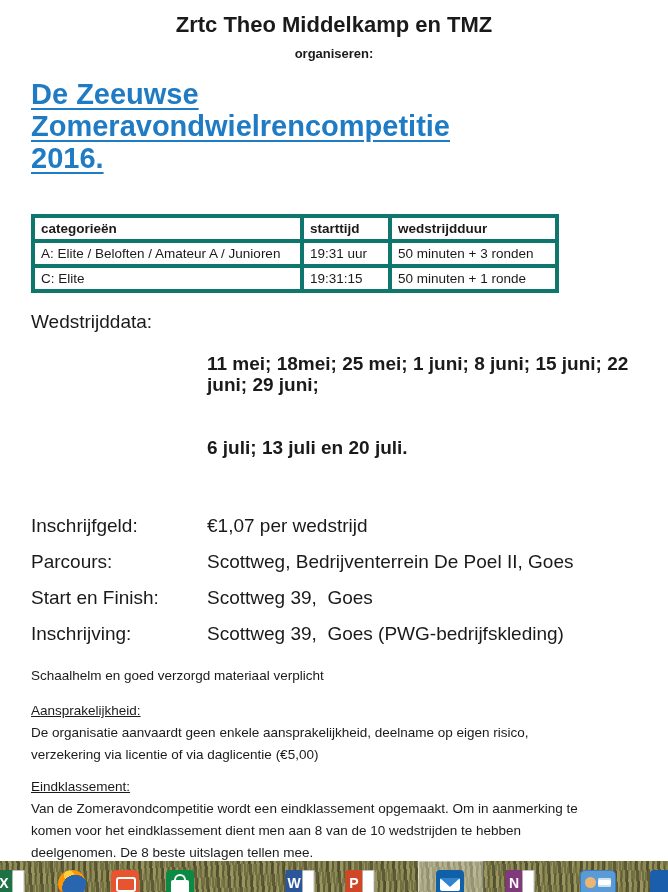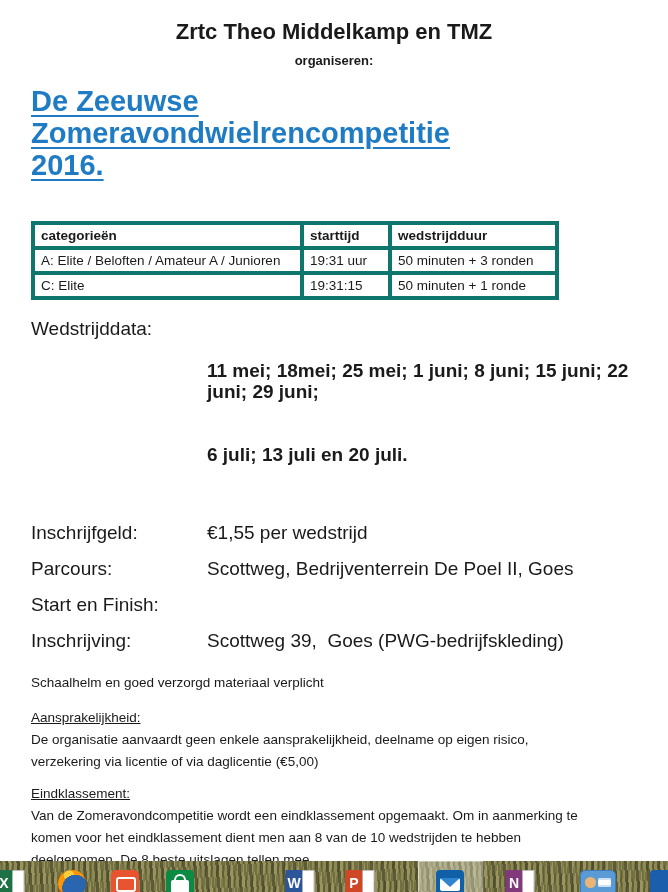--- a/index.html
+++ b/index.html
@@ -3,21 +3,21 @@
 <meta charset="utf-8">
 <style>
   html,body{margin:0;padding:0;}
   body{
     width:668px;height:892px;position:relative;overflow:hidden;
     background:#ffffff;color:#1a1a1a;
     font-family:"Liberation Sans", sans-serif;
   }
   
   .doc{position:absolute;left:0;top:0;right:0;bottom:31px;background:#fff;overflow:hidden;}
-  .doc-inner{padding:19px 31px 0 31px;}
+  .doc-inner{padding:12px 31px 0 31px;}
   .h1{font-size:22px;font-weight:bold;text-align:center;line-height:26px;}
   .sub{font-size:13px;font-weight:bold;text-align:center;margin-top:8px;line-height:15px;}
   .main-title{
     margin-top:18px;text-align:left;font-weight:bold;font-size:29px;line-height:31px;
     text-decoration:underline;text-underline-offset:4px;
   }
   .main-title div{margin-bottom:1px;}
   
   table.sched{border-collapse:collapse;margin-top:40px;table-layout:fixed;width:524px;}
   table.sched td,table.sched th{
@@ -136,28 +136,29 @@
     <div class="info">
       <div class="irow">
         <div class="lbl">Wedstrijddata:</div>
         <div class="val bold">
           <div>11 mei; 18mei; 25 mei; 1 juni; 8 juni; 15 juni; 22 juni; 29 juni;</div>
           <div>6 juli; 13 juli en 20 juli.</div>
         </div>
       </div>
       <div class="irow">
         <div class="lbl">Inschrijfgeld:</div>
-        <div class="val">€1,55 per wedstrijd</div>
+        <div class="val">€1,07 per wedstrijd</div>
       </div>
       <div class="irow">
         <div class="lbl">Parcours:</div>
         <div class="val">Scottweg, Bedrijventerrein De Poel II, Goes</div>
       </div>
       <div class="irow">
         <div class="lbl">Start en Finish:</div>
+        <div class="val">Scottweg 39,  Goes</div>
       </div>
       <div class="irow">
         <div class="lbl">Inschrijving:</div>
         <div class="val">Scottweg 39,  Goes (PWG-bedrijfskleding)</div>
       </div>
     </div>
 
     <div class="plain-line">Schaalhelm en goed verzorgd materiaal verplicht</div>
 
     <div class="section first">

